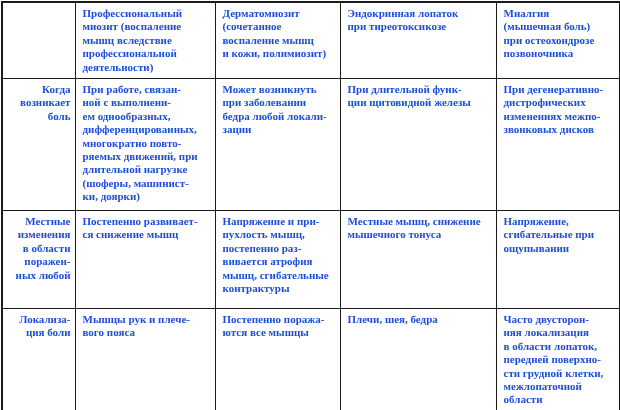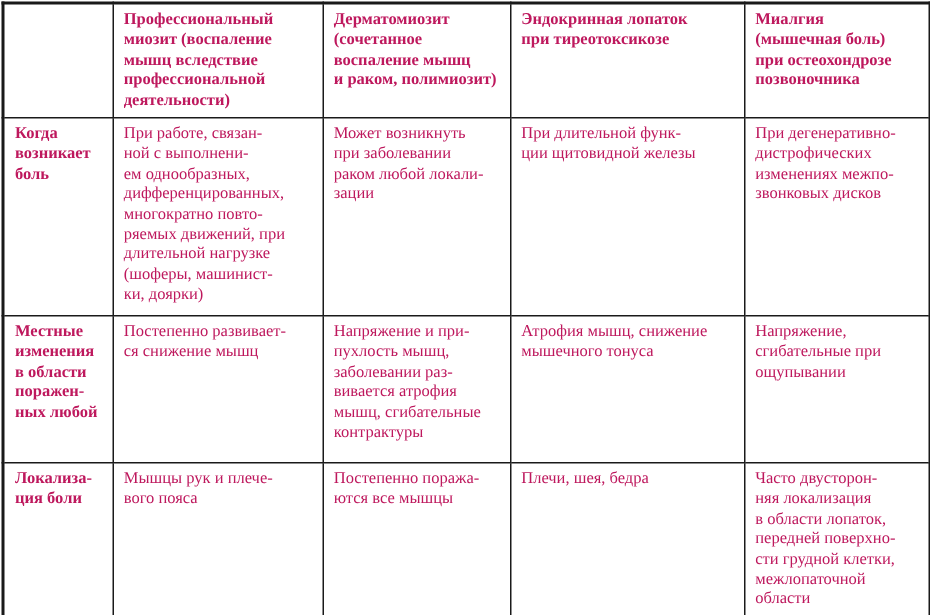--- a/index.html
+++ b/index.html
@@ -9,21 +9,21 @@
     width: 620px;
     height: 410px;
     overflow: hidden;
   }
   .page {
     width: 620px;
     height: 410px;
     box-sizing: border-box;
     padding: 1px;
     font-family: "Liberation Serif", "DejaVu Serif", serif;
-    color: #be185d;
+    color: #1d4ed8;
   }
   table.diff-table {
     width: 618px;
     height: 406px;
     border-collapse: collapse;
     table-layout: fixed;
     background: #ffffff;
     border: 2px solid #1a1a1a;
   }
   table.diff-table col.c0 { width: 73px; }
@@ -33,24 +33,24 @@
   table.diff-table col.c4 { width: 124px; }
   th, td {
     border: 1px solid #1a1a1a;
     vertical-align: top;
     text-align: left;
     padding: 4px 4px 4px 7px;
     font-size: 11px;
     line-height: 13.4px;
     white-space: pre-line;
     overflow: hidden;
-    font-weight: normal;
+    font-weight: bold;
   }
   thead th { font-weight: bold; }
-  td.row-label { font-weight: bold; }
+  td.row-label { font-weight: bold; text-align: right; }
   tr.r-head { height: 66px; }
   tr.r-1 { height: 132px; }
   tr.r-2 { height: 98px; }
   tr.r-3 { height: 102px; }
 </style>
 </head>
 <body>
 
 <div class="page">
   <table class="diff-table">
@@ -65,21 +65,21 @@
       <tr class="r-head">
         <th></th>
         <th>Профессиональный
 миозит (воспаление
 мышц вследствие
 профессиональной
 деятельности)</th>
         <th>Дерматомиозит
 (сочетанное
 воспаление мышц
-и раком, полимиозит)</th>
+и кожи, полимиозит)</th>
         <th>Эндокринная лопаток
 при тиреотоксикозе</th>
         <th>Миалгия
 (мышечная боль)
 при остеохондрозе
 позвоночника</th>
       </tr>
     </thead>
     <tbody>
       <tr class="r-1">
@@ -90,44 +90,44 @@
 ной с выполнени-
 ем однообразных,
 дифференцированных,
 многократно повто-
 ряемых движений, при
 длительной нагрузке
 (шоферы, машинист-
 ки, доярки)</td>
         <td>Может возникнуть
 при заболевании
-раком любой локали-
+бедра любой локали-
 зации</td>
         <td>При длительной функ-
 ции щитовидной железы</td>
         <td>При дегенеративно-
 дистрофических
 изменениях межпо-
 звонковых дисков</td>
       </tr>
       <tr class="r-2">
         <td class="row-label">Местные
 изменения
 в области
 поражен-
 ных любой</td>
         <td>Постепенно развивает-
 ся снижение мышц</td>
         <td>Напряжение и при-
 пухлость мышц,
-заболевании раз-
+постепенно раз-
 вивается атрофия
 мышц, сгибательные
 контрактуры</td>
-        <td>Атрофия мышц, снижение
+        <td>Местные мышц, снижение
 мышечного тонуса</td>
         <td>Напряжение,
 сгибательные при
 ощупывании</td>
       </tr>
       <tr class="r-3">
         <td class="row-label">Локализа-
 ция боли</td>
         <td>Мышцы рук и плече-
 вого пояса</td>

